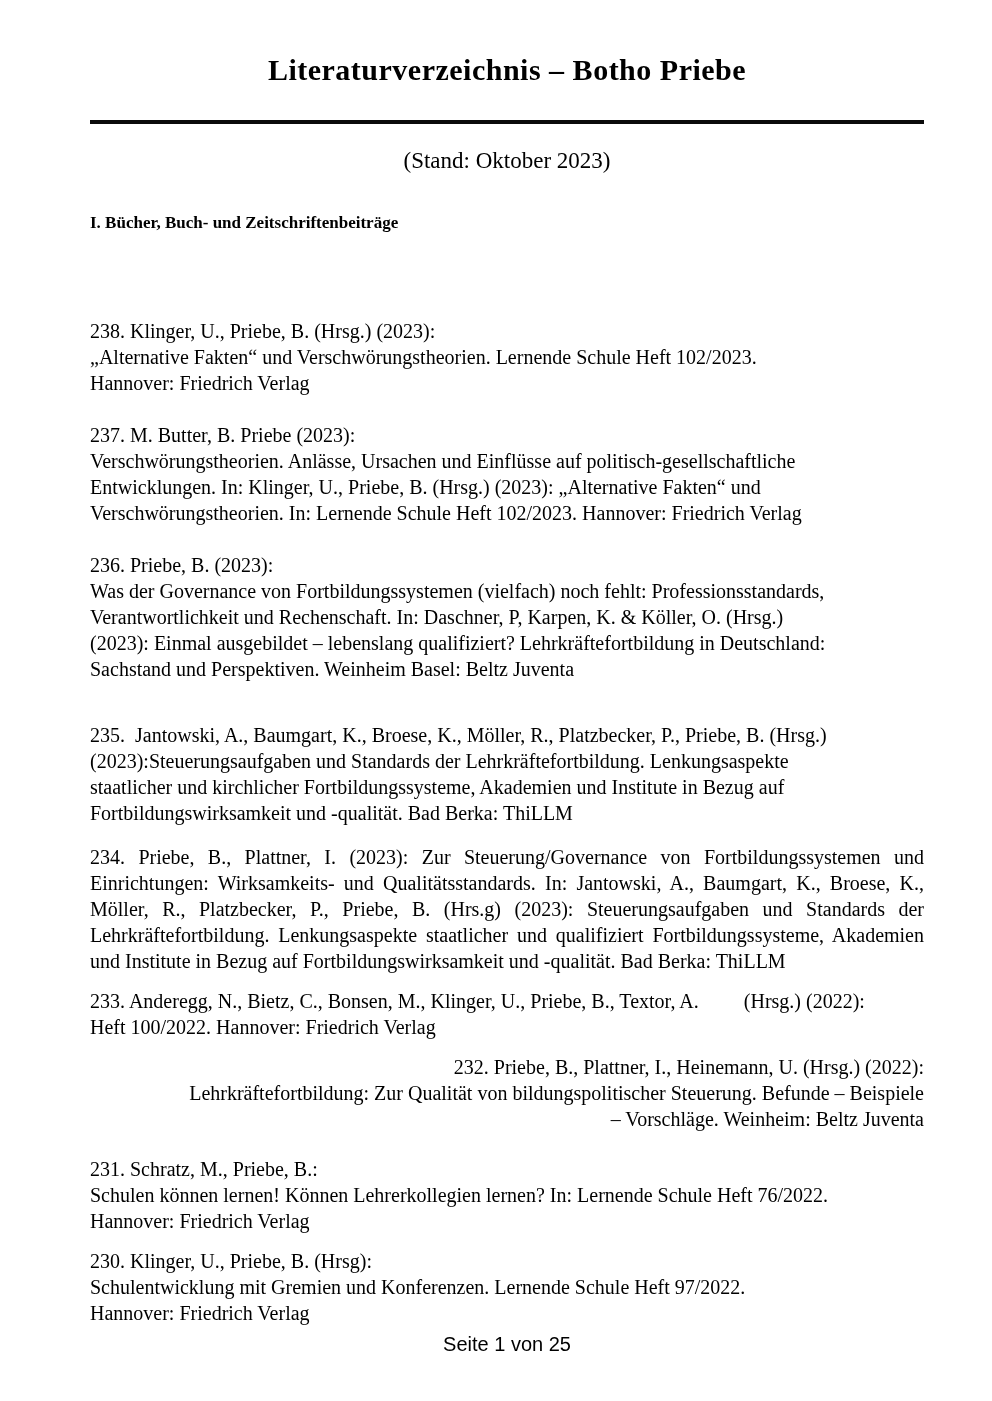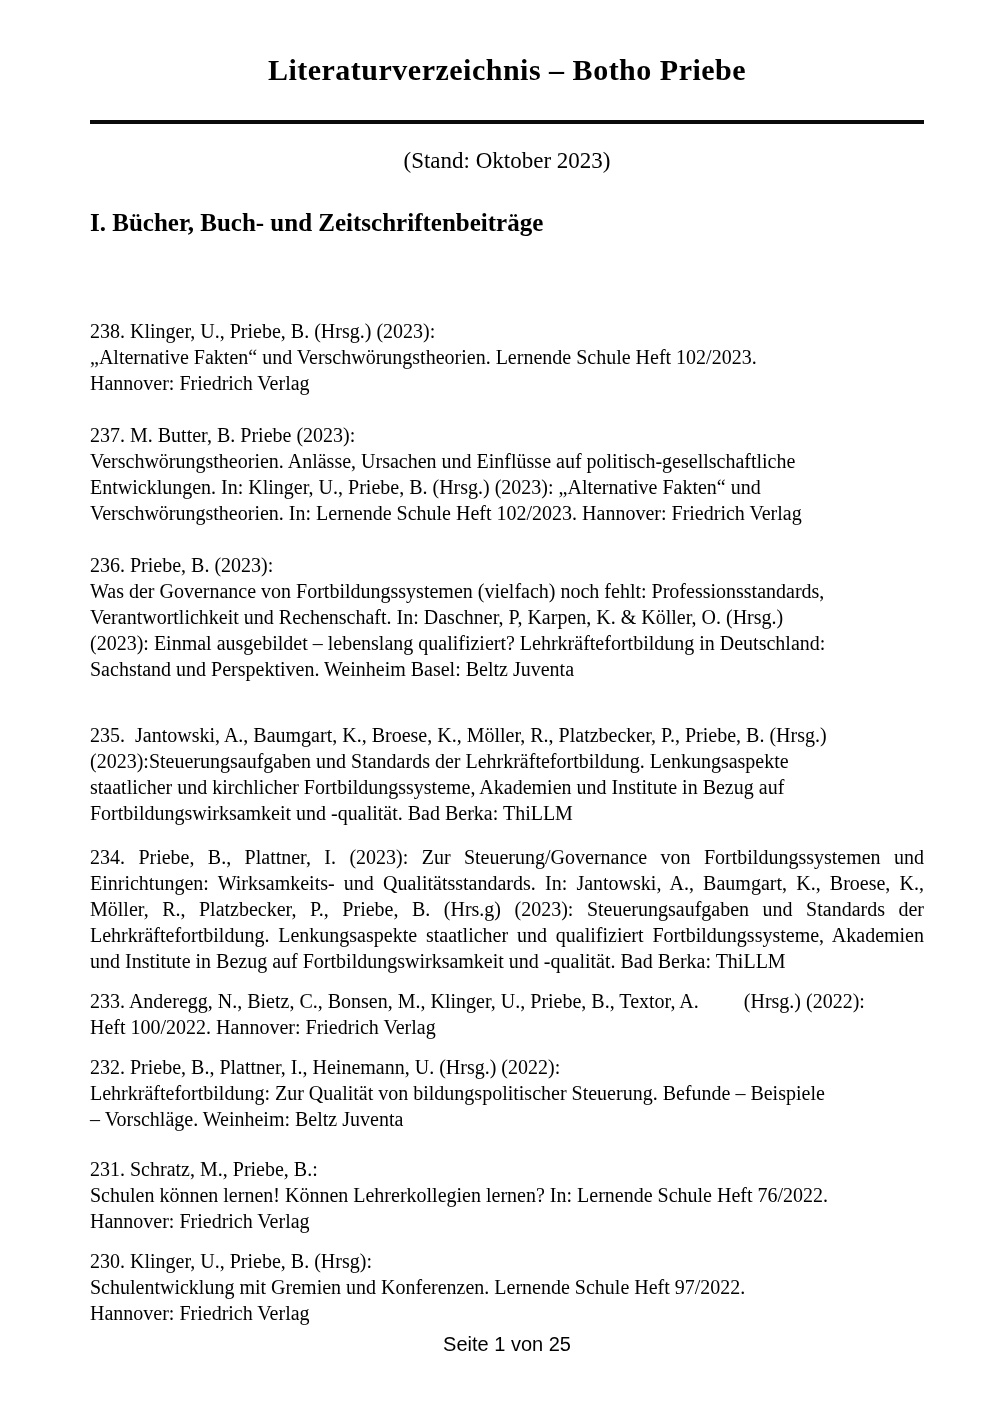--- a/index.html
+++ b/index.html
@@ -33,33 +33,33 @@
     margin-top: 30px;
   }
   .date-line {
     margin-top: 22px;
     text-align: center;
     font-size: 23px;
     line-height: 30px;
   }
   .section-heading {
     margin: 30px 0 0 0;
-    font-size: 25px;
+    font-size: 17px;
     font-weight: 700;
     line-height: 34px;
   }
   .entries {
     margin-top: 78px;
   }
   .entry { margin-top: 26px; }
   .entry:nth-child(1) { margin-top: 12px; }
   .entry:nth-child(4) { margin-top: 40px; } 
   .entry:nth-child(5) { margin-top: 18px; }
   .entry:nth-child(6) { margin-top: 14px; }
-  .entry:nth-child(7) { margin-top: 14px; }
+  .entry:nth-child(7) { margin-top: 14px; text-align: right; }
   .entry:nth-child(8) { margin-top: 24px; }
   .entry:nth-child(9) { margin-top: 14px; }
   .line {
     font-size: 20px;
     line-height: 26px;
     white-space: pre-wrap;
   }
   .jline {
     text-align: justify;
     text-align-last: justify;

